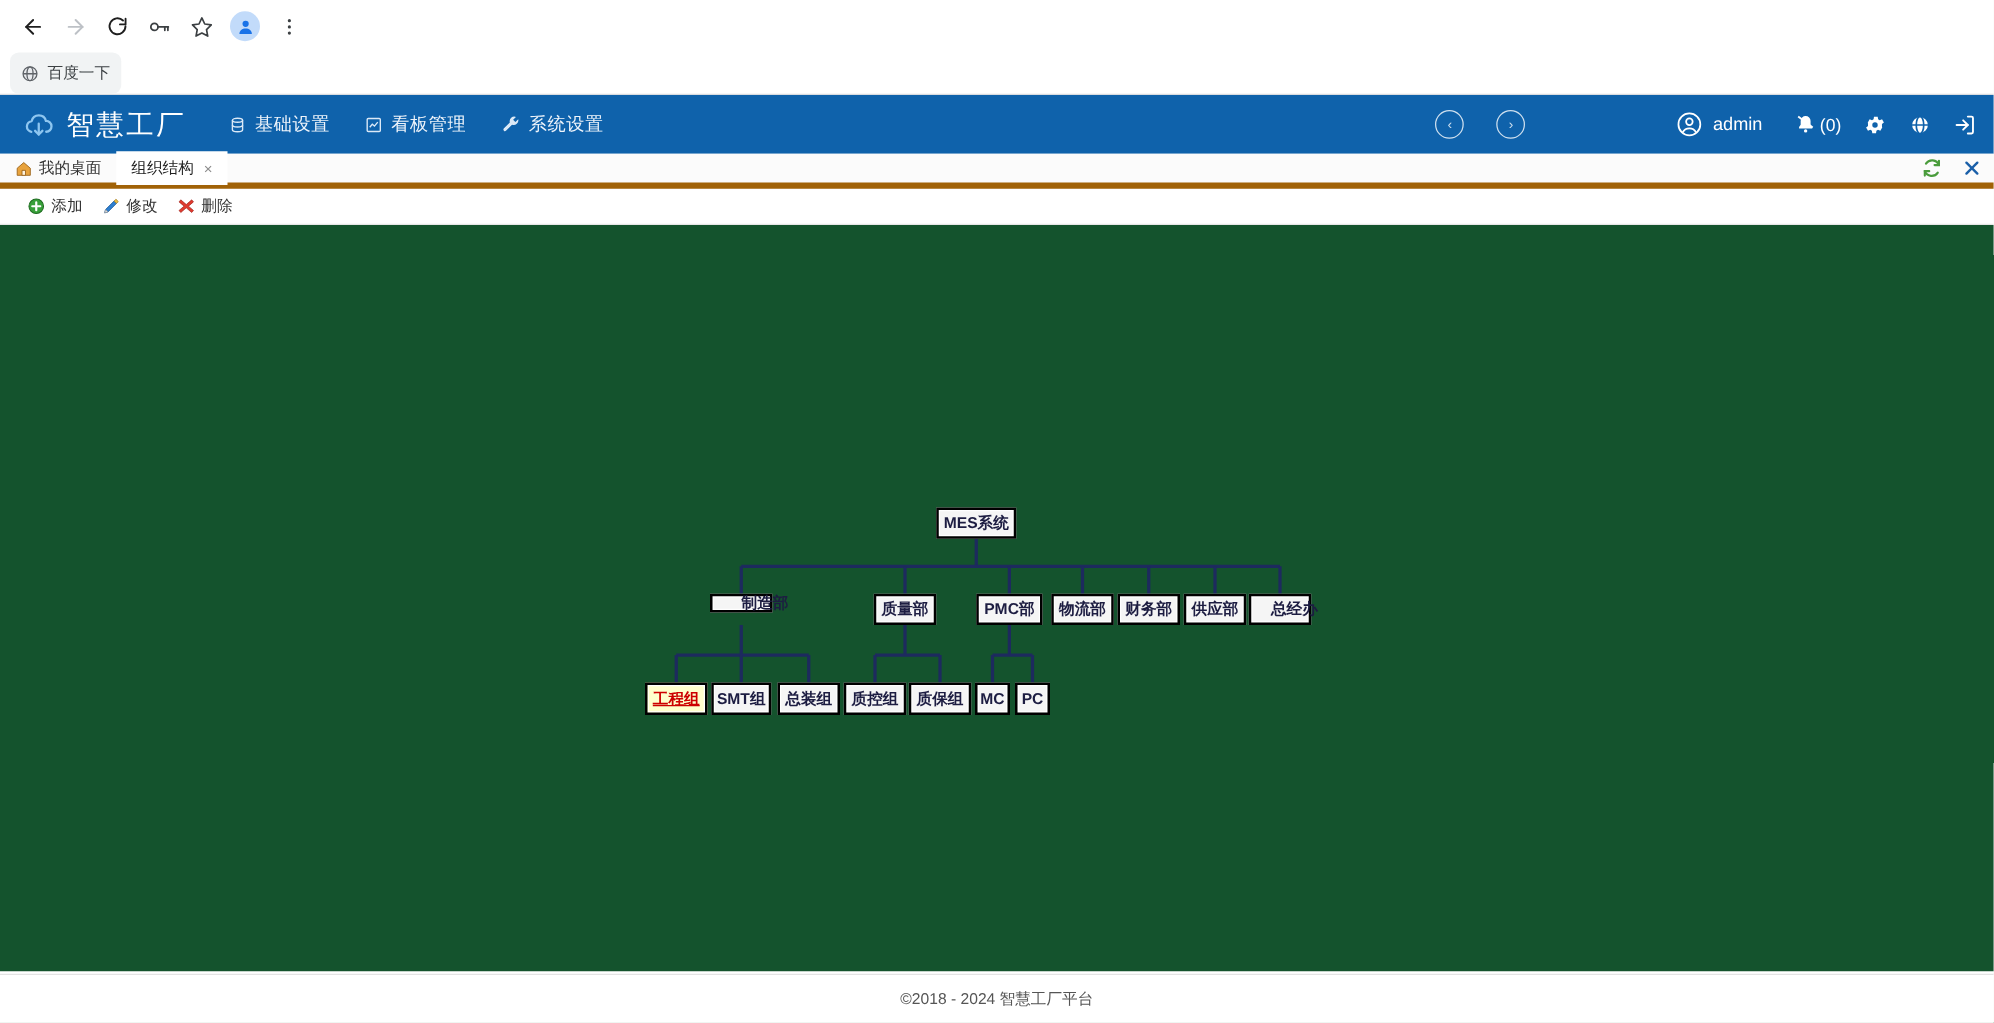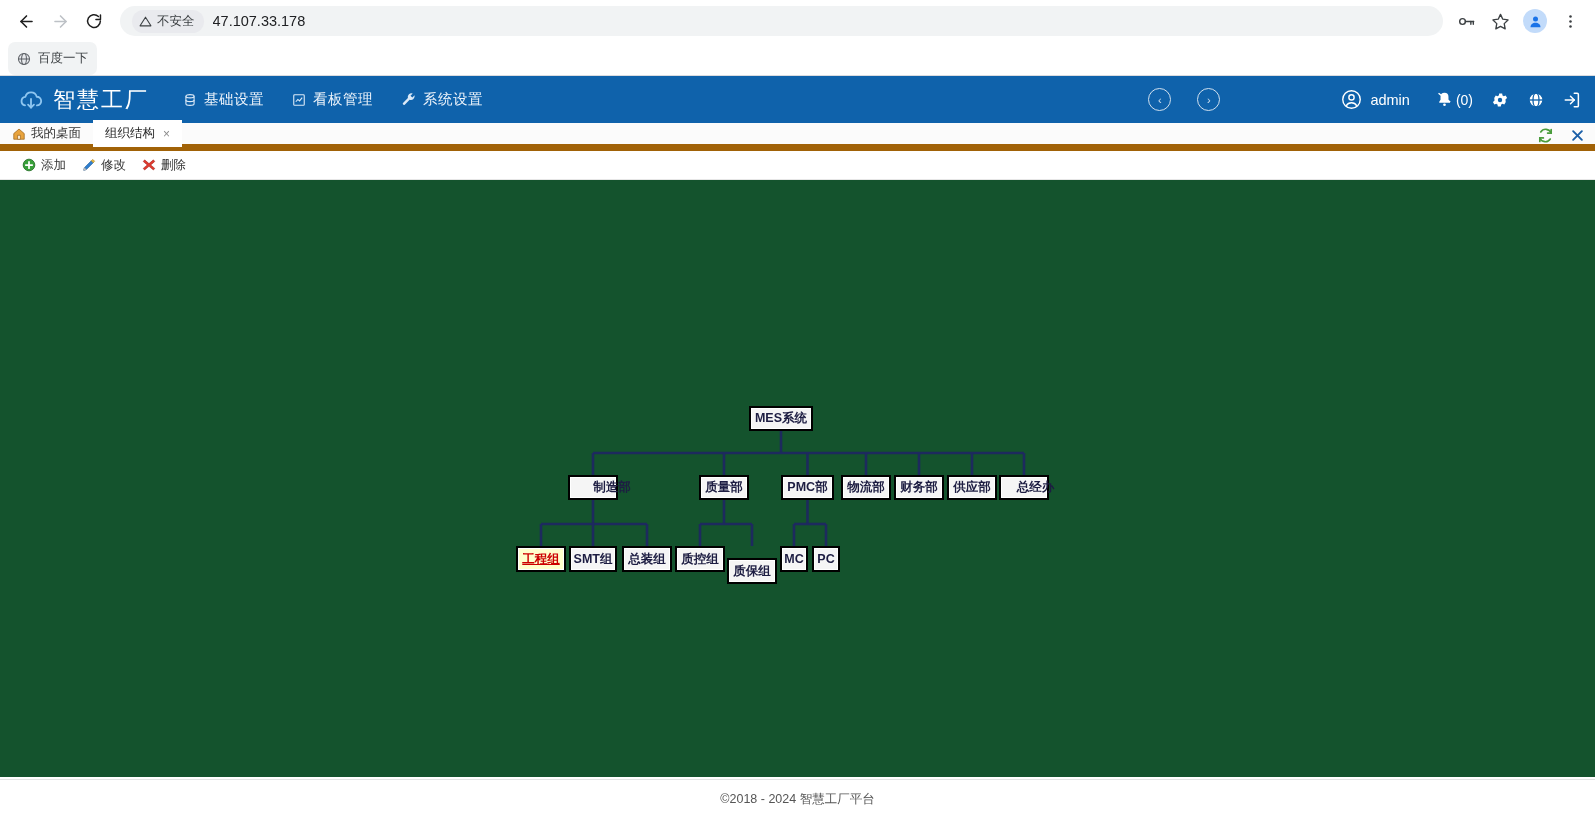--- a/index.html
+++ b/index.html
@@ -90,21 +90,21 @@
     display: flex; align-items: center; justify-content: center;
     font-size: 11px; margin-right: 26px; cursor: pointer;
   }
   #user-block { display: flex; align-items: center; gap: 8px; margin-left: 95px; margin-right: 26px; }
   #user-name { font-size: 14.5px; color: #ffffff; }
   .nav-ic { margin-right: 18px; display:flex; align-items:center; cursor:pointer; }
   #bell-count { font-size: 14px; color: #ffffff; margin-left: 3px; }
 
   
   #tabstrip {
-    height: 28px; background: #fbfbfb; border-bottom: 7px solid #a16207;
+    height: 28px; background: #fbfbfb; border-bottom: 5px solid #a16207;
     display: flex; align-items: center; position: relative;
   }
   .apptab {
     display: flex; align-items: center; gap: 5px;
     height: 27px; padding: 0 12px; font-size: 12.5px; color: #333;
   }
   .apptab.active { background: #ffffff; color: #222; }
   .tab-close { color: #8b8b8b; font-size: 12px; margin-left: 3px; cursor: pointer; }
   #tabstrip-right {
     position: absolute; right: 10px; top: 0; height: 28px;
@@ -163,29 +163,20 @@
           <polyline points="12 5 19 12 12 19"></polyline>
         </svg>
     </div>
     <div class="nav-btn">
       <svg width="18" height="18" viewBox="0 0 24 24" fill="none" stroke="currentColor" stroke-width="2" stroke-linecap="round" stroke-linejoin="round">
           <path d="M20.5 12a8.5 8.5 0 1 1-2.6-6.1"></path>
           <polyline points="20.6 4 20.6 10 14.6 10"></polyline>
         </svg>
     </div>
 
-    <div id="omnibox">
-      <div id="security-chip">
-        <svg class="warn-tri" width="13" height="13" viewBox="0 0 24 24" fill="none" stroke="#3c4043" stroke-width="2" stroke-linejoin="round">
-            <path d="M12 4 L22 20 L2 20 Z"></path>
-          </svg>
-        <span id="security-text">不安全</span>
-      </div>
-      <span id="url-text">47.107.33.178</span>
-    </div>
 
     <div id="toolbar-right">
       <div class="tb-icon">
         <svg width="19" height="19" viewBox="0 0 24 24" fill="none" stroke="currentColor" stroke-width="1.8" stroke-linecap="round">
             <circle cx="7" cy="12" r="3.6"></circle>
             <line x1="10.6" y1="12" x2="21" y2="12"></line>
             <line x1="17.5" y1="12" x2="17.5" y2="15.4"></line>
             <line x1="20.6" y1="12" x2="20.6" y2="15.4"></line>
           </svg>
       </div>
@@ -380,21 +371,21 @@
         <line x1="752" y1="344" x2="752" y2="366" stroke="#1d2a5e" stroke-width="2.6"></line>
         <line x1="807.5" y1="320" x2="807.5" y2="344" stroke="#1d2a5e" stroke-width="2.6"></line>
         <line x1="794" y1="344" x2="826" y2="344" stroke="#1d2a5e" stroke-width="2.6"></line>
         <line x1="794" y1="344" x2="794" y2="366" stroke="#1d2a5e" stroke-width="2.6"></line>
         <line x1="826" y1="344" x2="826" y2="366" stroke="#1d2a5e" stroke-width="2.6"></line>
       </svg>
     <div id="node-layer">
         <div class="node" style="left: 749px; top: 226px; width: 64px; height: 25px;">
           <span>MES系统</span>
         </div>
-        <div class="node" style="left: 568px; top: 295px; width: 50px; height: 25px; padding-left: 38px;">
+        <div class="node" style="left: 568px; top: 295px; width: 50px; height: 15px; padding-left: 38px;">
           <span>制造部</span>
         </div>
         <div class="node" style="left: 699px; top: 295px; width: 50px; height: 25px;">
           <span>质量部</span>
         </div>
         <div class="node" style="left: 781px; top: 295px; width: 53px; height: 25px;">
           <span>PMC部</span>
         </div>
         <div class="node" style="left: 841px; top: 295px; width: 50px; height: 25px;">
           <span>物流部</span>
@@ -413,21 +404,21 @@
         </div>
         <div class="node" style="left: 569px; top: 366px; width: 48px; height: 26px;">
           <span>SMT组</span>
         </div>
         <div class="node" style="left: 622px; top: 366px; width: 50px; height: 26px;">
           <span>总装组</span>
         </div>
         <div class="node" style="left: 675px; top: 366px; width: 50px; height: 26px;">
           <span>质控组</span>
         </div>
-        <div class="node" style="left: 727px; top: 366px; width: 50px; height: 26px; margin-top: 12px;">
+        <div class="node" style="left: 727px; top: 366px; width: 50px; height: 26px;">
           <span>质保组</span>
         </div>
         <div class="node" style="left: 780px; top: 366px; width: 28px; height: 26px;">
           <span>MC</span>
         </div>
         <div class="node" style="left: 812px; top: 366px; width: 28px; height: 26px;">
           <span>PC</span>
         </div>
       </div>
   </div>

